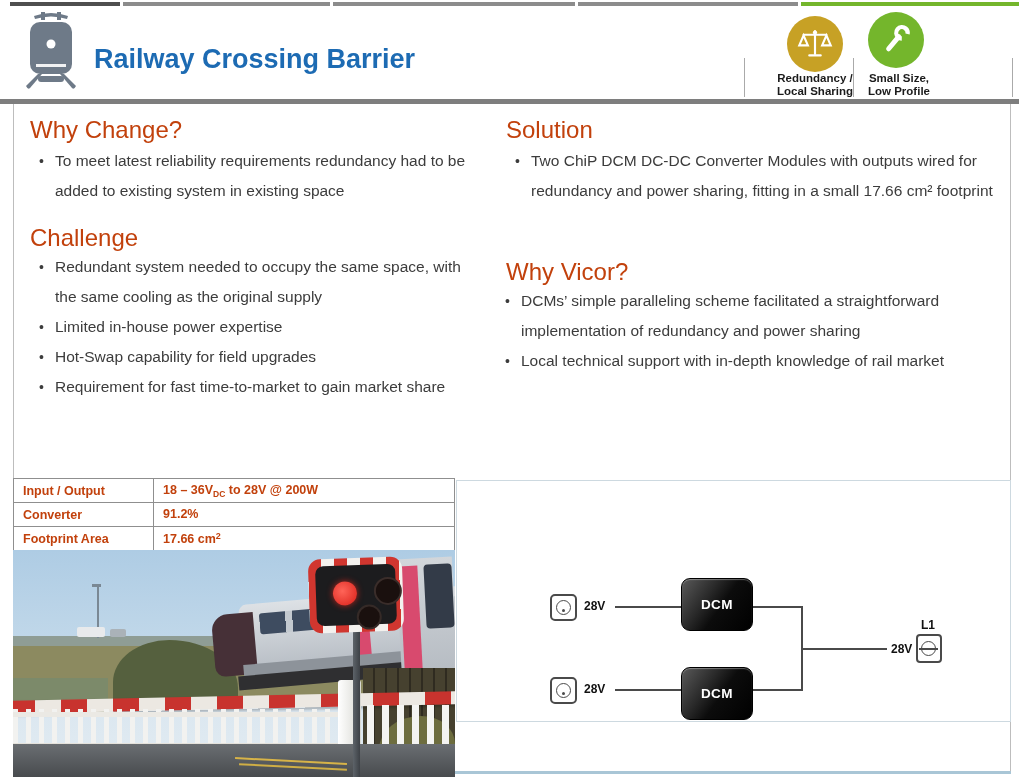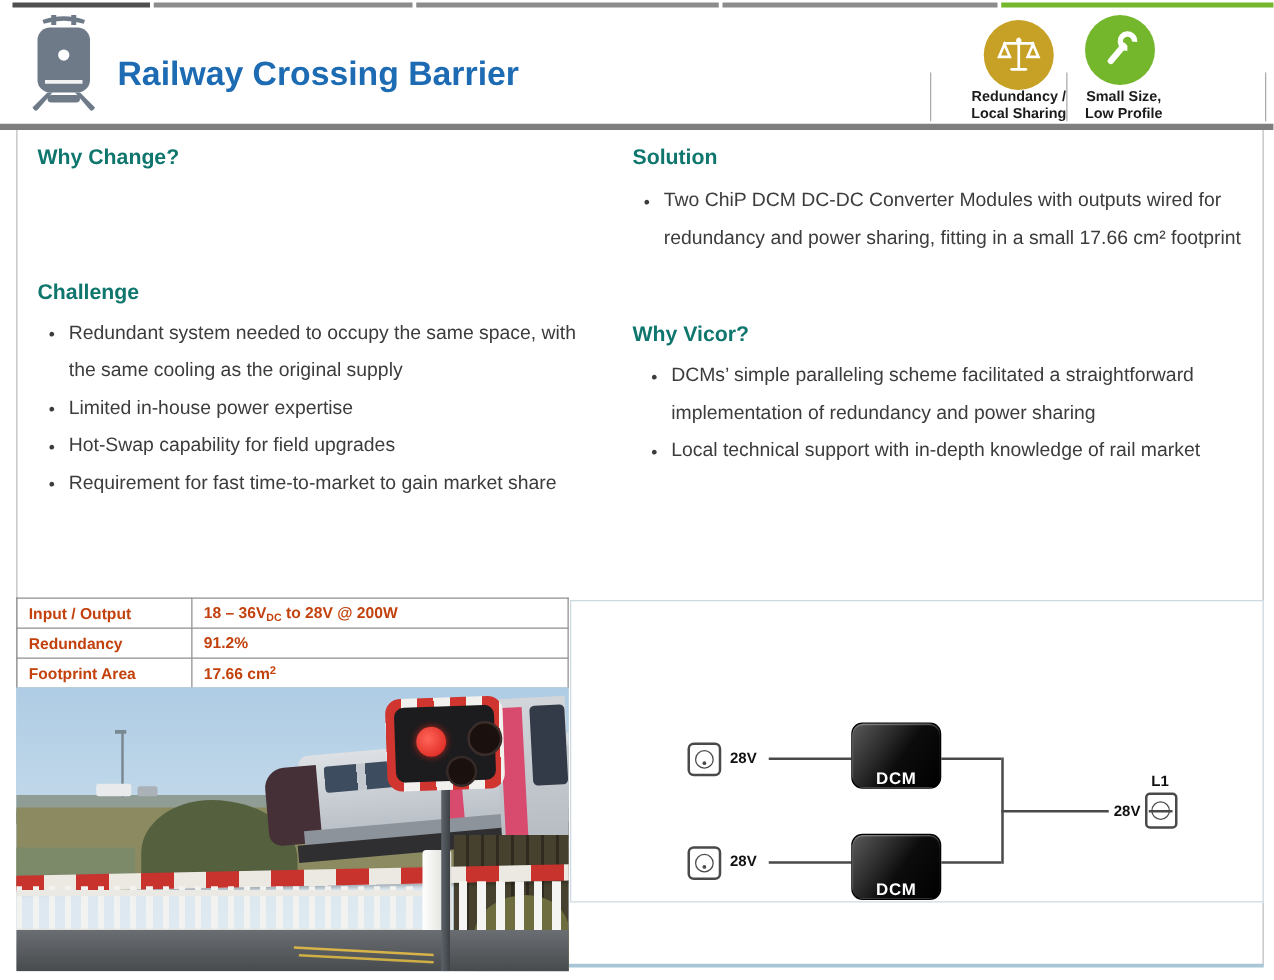--- a/index.html
+++ b/index.html
@@ -22,30 +22,30 @@
   .vsep{position:absolute;width:1px;top:58px;height:39px;background:#aaaaaa;}
 
   #header-divider{position:absolute;left:0;top:99px;width:1019px;height:5px;background:#7e7e7e;}
 
   
   #border-left{position:absolute;left:13px;top:104px;width:1px;height:668px;background:#bdbdbd;}
   #border-right{position:absolute;left:1010px;top:104px;width:1px;height:668px;background:#bdbdbd;}
   #border-bottom{position:absolute;left:13px;top:771px;width:998px;height:3px;background:#a9c6d6;}
 
   
-  .sec-heading{position:absolute;margin:0;font-size:17px;font-weight:bold;color:#0f766e;}
+  .sec-heading{position:absolute;margin:0;font-size:24px;font-weight:normal;color:#c2410c;}
   #why-change-heading{left:30px;top:116px;}
   #challenge-heading{left:30px;top:224px;}
   #solution-heading{left:506px;top:116px;}
   #why-vicor-heading{left:506px;top:258px;}
   ul.bullets{position:absolute;margin:0;padding:0;list-style:none;}
   #why-change-list{left:38px;top:146px;width:436px;}
   #challenge-list{left:38px;top:252px;width:436px;}
   #solution-list{left:514px;top:146px;width:486px;}
-  #why-vicor-list{left:520px;top:286px;width:498px;}
+  #why-vicor-list{left:504px;top:286px;width:498px;}
   ul.bullets li{position:relative;padding-left:17px;font-size:15.5px;line-height:30px;color:#3c3c3c;}
   ul.bullets li::before{content:"•";position:absolute;left:1px;top:0;font-size:14px;color:#3c3c3c;}
 
   
   #specs-table{position:absolute;left:13px;top:478px;width:442px;border-collapse:collapse;}
   #specs-table td{border:1px solid #8f8f8f;height:23px;font-size:12.5px;font-weight:bold;color:#c2410c;
                   padding:0 0 0 9px;vertical-align:middle;background:#fff;}
   #specs-table td.col-label{width:130px;}
   .sub{font-size:8.5px;vertical-align:-3px;}
   .sup{font-size:9px;vertical-align:4px;}
@@ -101,21 +101,21 @@
   .signal-pole{left:340px;top:80px;width:7px;height:147px;background:linear-gradient(90deg,#5d6369,#3d4146);}
 
   
   #diagram-panel{position:absolute;left:456px;top:480px;width:555px;height:242px;background:#fff;border:1px solid #cdd9e0;box-sizing:border-box;}
   #diagram-panel .abs{position:absolute;}
   .src-box{width:27px;height:27px;border:2px solid #4a4a4a;border-radius:5px;background:#fff;box-sizing:border-box;}
   .src-circle{position:absolute;left:4px;top:4px;width:15px;height:15px;border:1.5px solid #4a4a4a;border-radius:50%;box-sizing:border-box;}
   .src-circle::after{content:"";position:absolute;left:5px;top:8px;width:3px;height:3px;border-radius:50%;background:#4a4a4a;}
   .dcm{width:72px;height:53px;border-radius:9px;border:1px solid #000;box-sizing:border-box;
     background:linear-gradient(125deg,#5a5a5a 0%,#2a2a2a 35%,#0c0c0c 55%,#000 100%);
-    display:flex;align-items:flex-end;justify-content:center;box-shadow:inset 0 1px 1px rgba(255,255,255,.35);}
+    display:flex;align-items:center;justify-content:center;box-shadow:inset 0 1px 1px rgba(255,255,255,.35);}
   .dcm span{color:#fff;font-weight:bold;font-size:13.5px;letter-spacing:.5px;}
   .wire{background:#4a4a4a;}
   .dlabel{font-weight:bold;font-size:12px;color:#111;}
   .load-box{width:26px;height:29px;border:2px solid #4a4a4a;border-radius:4px;background:#fff;box-sizing:border-box;}
   .load-circle{position:absolute;left:3px;top:5px;width:15px;height:15px;border:1.5px solid #4a4a4a;border-radius:50%;box-sizing:border-box;}
   .load-line{position:absolute;left:1px;top:12px;width:19px;height:2px;background:#4a4a4a;}
 </style>
 </head>
 <body>
 
@@ -177,20 +177,23 @@
   <div class="vsep" style="left:744px;"></div>
   <div class="vsep" style="left:853px;"></div>
   <div class="vsep" style="left:1012px;"></div>
 
   <div id="header-divider"></div>
   <div id="border-left"></div>
   <div id="border-right"></div>
   <div id="border-bottom"></div>
 
   <h2 id="why-change-heading" class="sec-heading">Why Change?</h2>
+  <ul id="why-change-list" class="bullets">
+    <li>To meet latest reliability requirements  redundancy had to be added to existing system in existing space</li>
+  </ul>
 
   <h2 id="challenge-heading" class="sec-heading">Challenge</h2>
   <ul id="challenge-list" class="bullets">
     <li>Redundant system needed to occupy the same space, with the same cooling as the original supply</li>
     <li>Limited in-house power expertise</li>
     <li>Hot-Swap capability for field upgrades</li>
     <li>Requirement for fast time-to-market to gain market share</li>
   </ul>
 
   <h2 id="solution-heading" class="sec-heading">Solution</h2>
@@ -204,21 +207,21 @@
     <li>Local technical support with in-depth knowledge of rail market</li>
   </ul>
 
   <table id="specs-table">
     <tbody>
         <tr>
       <td class="col-label">Input / Output</td>
       <td><span>18 – 36V</span><span class="sub">DC</span><span> to  28V @ 200W</span></td>
     </tr>
     <tr>
-      <td class="col-label">Redundancy</td>
+      <td class="col-label">Converter</td>
       <td><span>91.2%</span><span class="sub"></span><span></span></td>
     </tr>
     <tr>
       <td class="col-label">Footprint Area</td>
       <td><span>17.66 cm</span><span class="sup">2</span><span></span></td>
     </tr>
   </tbody>
     </table>
 
   <div id="photo">

